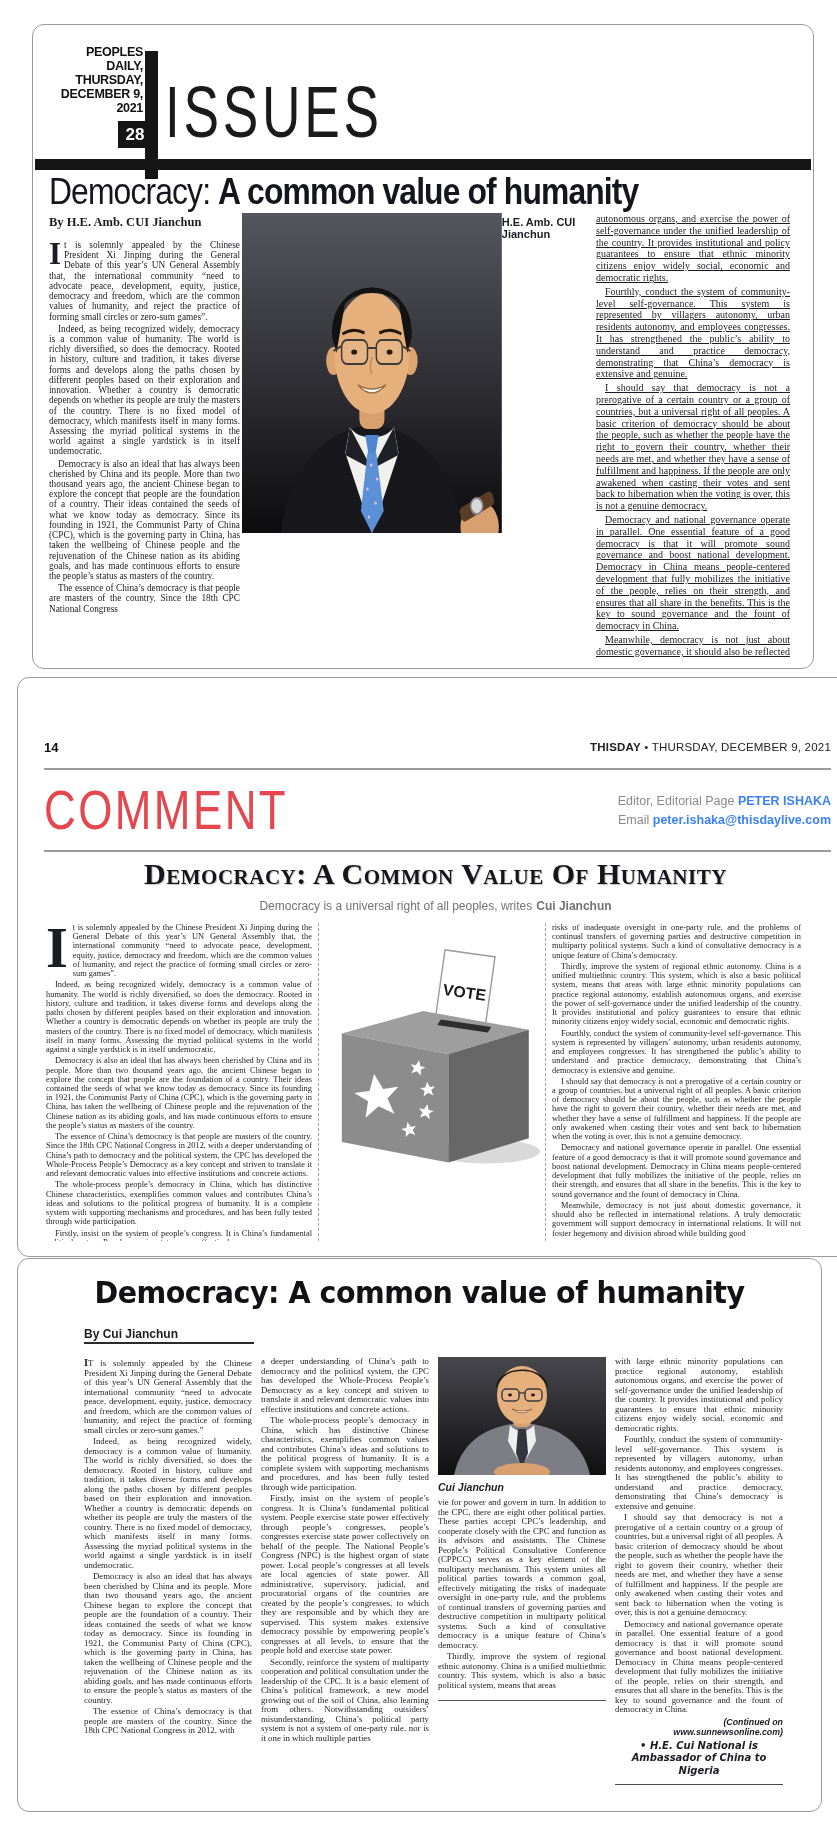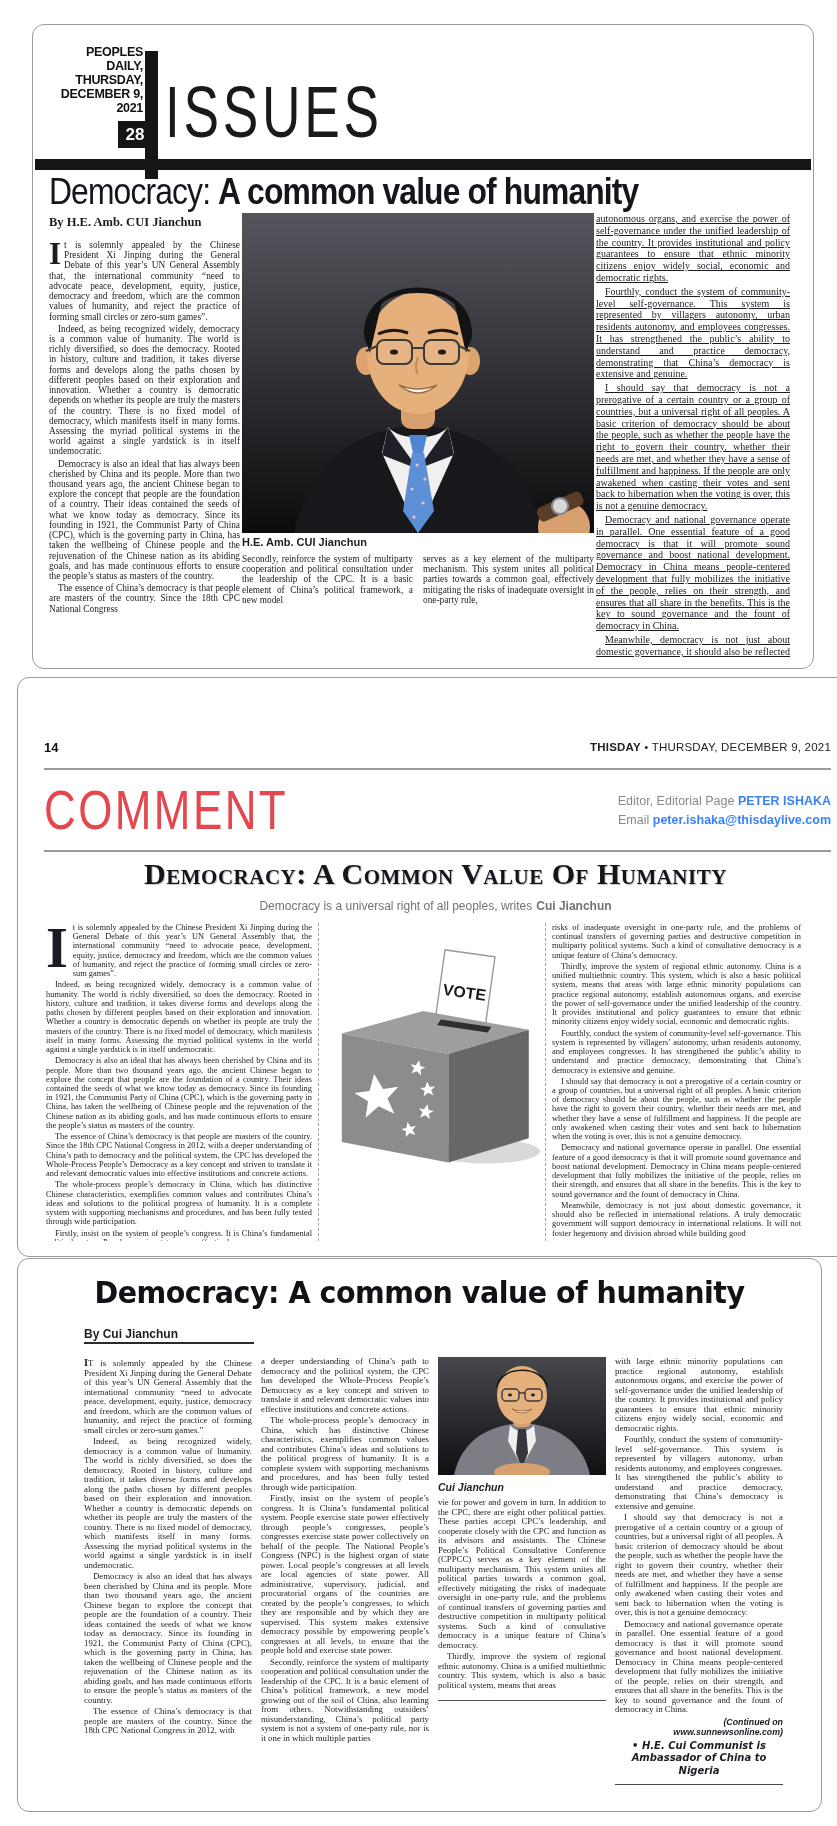--- a/index.html
+++ b/index.html
@@ -30,21 +30,21 @@
                transform-origin:left top; white-space:nowrap; }
   .pd-rule { position:absolute; left:2px; right:2px; top:134px; height:11px; background:#151515; }
   .pd-headline { position:absolute; left:16px; top:146px; white-space:nowrap;
                  font-family:"Liberation Sans", sans-serif; transform:scaleX(0.86); transform-origin:left top; }
   .pd-headline .hl-light { font-size:37px; font-weight:400; letter-spacing:-1px; color:#15151d; }
   .pd-headline .hl-bold  { font-size:37px; font-weight:700; letter-spacing:-1px; color:#15151d; }
   .pd-cols { position:absolute; left:16px; top:188px; width:748px; height:444px; display:flex; gap:2px; }
   .pd-col1 { width:191px; overflow:hidden; }
   .pd-byline { font-family:"Liberation Serif", serif; font-weight:700; font-size:12.5px; margin:2px 0 10px; }
   .pd-col1 .paras { font-size:9.3px; line-height:1.1; }
-  .pd-mid { width:352px; display:flex; flex-direction:column; }
+  .pd-mid { width:352px; display:flex; flex-direction:row; }
   .pd-photo { width:352px; height:320px; }
   .pd-caption { font-family:"Liberation Sans", sans-serif; font-weight:700; font-size:11px; margin:3px 0 6px; }
   .pd-sub { display:flex; gap:10px; flex:1; overflow:hidden; }
   .pd-sub .paras { width:171px; font-size:9.3px; line-height:1.1; }
   .pd-col3 { width:194px; overflow:hidden; }
   .pd-col3 .paras { font-size:10px; line-height:1.18;text-decoration:underline; }
 
   
   .td-pageno { position:absolute; left:26px; top:62px; font-family:"Liberation Sans", sans-serif;
                font-weight:700; font-size:13px; color:#111; }
@@ -315,21 +315,21 @@
       </div>
       <div class="sun-col">
         <div class="paras">
             <p>with large ethnic minority populations can practice regional autonomy, establish autonomous organs, and exercise the power of self-governance under the unified leadership of the country. It provides institutional and policy guarantees to ensure that ethnic minority citizens enjoy widely social, economic and democratic rights.</p>
             <p>Fourthly, conduct the system of community-level self-governance. This system is represented by villagers autonomy, urban residents autonomy, and employees congresses. It has strengthened the public’s ability to understand and practice democracy, demonstrating that China’s democracy is extensive and genuine.</p>
             <p>I should say that democracy is not a prerogative of a certain country or a group of countries, but a universal right of all peoples. A basic criterion of democracy should be about the people, such as whether the people have the right to govern their country, whether their needs are met, and whether they have a sense of fulfillment and happiness. If the people are only awakened when casting their votes and sent back to hibernation when the voting is over, this is not a genuine democracy.</p>
             <p>Democracy and national governance operate in parallel. One essential feature of a good democracy is that it will promote sound governance and boost national development. Democracy in China means people-centered development that fully mobilizes the initiative of the people, relies on their strength, and ensures that all share in the benefits. This is the key to sound governance and the fount of democracy in China.</p>
           </div>
         <div class="sun-cont">(Continued on www.sunnewsonline.com)</div>
         <div class="sun-note">
-          <div>• H.E. Cui Communist is</div>
+          <div>• H.E. Cui National is</div>
           <div>Ambassador of China to Nigeria</div>
         </div>
         <div class="sun-endrule"></div>
       </div>
     </div>
   </div>
 
 </div>
 
 </body></html>

